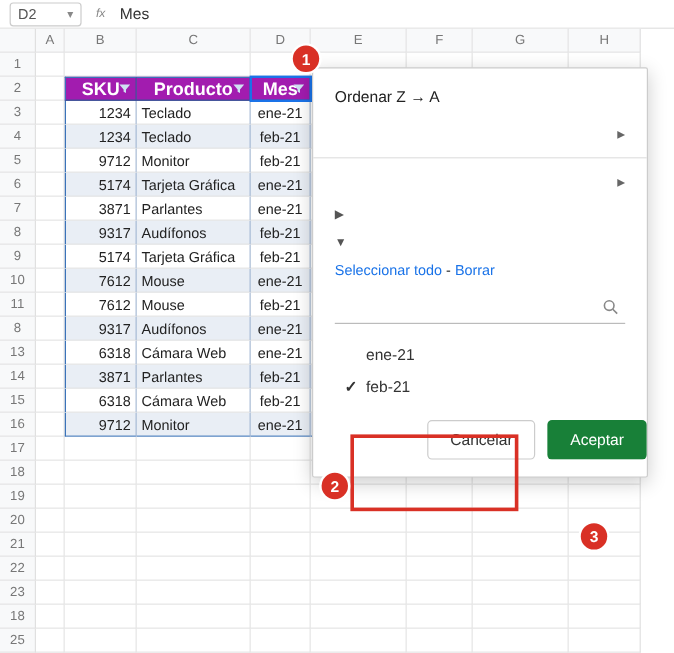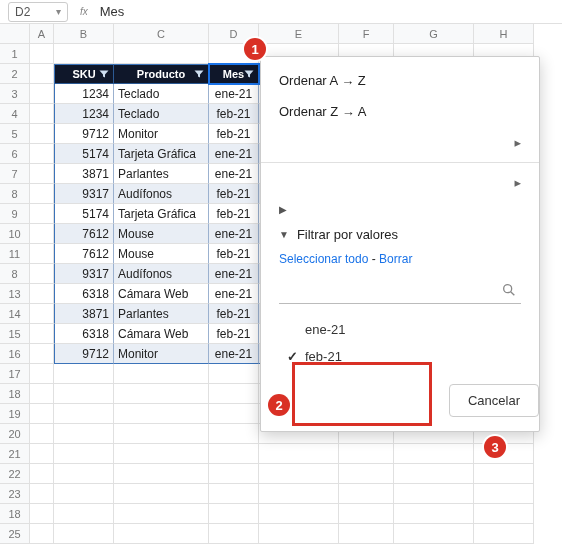--- a/index.html
+++ b/index.html
@@ -62,26 +62,26 @@
     align-items:center;
     padding:0 4px;
     font-size:12px;
     background:#fff;
     overflow:hidden;
     white-space:nowrap;
   }
   .cell.right { justify-content:flex-end; }
   .cell.center { justify-content:center; }
   .thead {
-    background:#0f172a;
+    background:#a21caf;
     color:#fff;
     font-weight:bold;
     border-right:1px solid #2c5a94;
     border-bottom:1px solid #2c5a94;
-    font-size:11px;
+    font-size:15px;
     justify-content:center;
     position:relative;
   }
   .thead .flt {
     position:absolute;
     right:2px;
     top:2px;
     width:14px;
     height:14px;
     display:flex;
@@ -468,38 +468,34 @@
     <div class="cell"></div>
     <div class="cell"></div>
     <div class="cell"></div>
     <div class="cell"></div>
     <div class="cell"></div>
     <div class="cell"></div>
   </div>
 
 <div class="dropdown">
   <div class="dd-item">
-      <span>Ordenar A → Z</span>
-    </div>
-  <div class="dd-item">
       <span>Ordenar Z → A</span>
     </div>
   <div class="dd-item">
     <span class="arrow">▸</span>
   </div>
   <div class="dd-divider"></div>
   <div class="dd-item">
     <span class="arrow">▸</span>
   </div>
   <div class="dd-sub">
     <span class="tri">▶</span>
   </div>
   <div class="dd-sub">
     <span class="tri">▼</span>
-    <span>Filtrar por valores</span>
   </div>
   <div class="dd-links">
     <a href="#" class="dd-link">Seleccionar todo</a>
     <span> - </span>
     <a href="#" class="dd-link">Borrar</a>
   </div>
   <div class="search-wrap">
     <input class="search-input" type="text" placeholder="" style="">
     <span class="mag">
       <svg width="16" height="16" viewBox="0 0 24 24" fill="none" stroke="#888" stroke-width="2">
@@ -513,20 +509,21 @@
         <div class="chk"></div>
         <span>ene-21</span>
       </div>
       <div class="val-item">
         <div class="chk">✓</div>
         <span>feb-21</span>
       </div>
     </div>
   <div class="dd-actions">
     <div class="btn btn-cancel">Cancelar</div>
+    <div class="btn btn-accept">Aceptar</div>
   </div>
 </div>
 
 <div class="redbox" style="left:292px; top:362px; width:140px; height:64px;"></div>
 
 <div class="anno" style="left:244px; top:38px;">1</div>
 <div class="anno" style="left:268px; top:394px;">2</div>
 <div class="anno" style="left:484px; top:436px;">3</div>
 
 </body></html>

